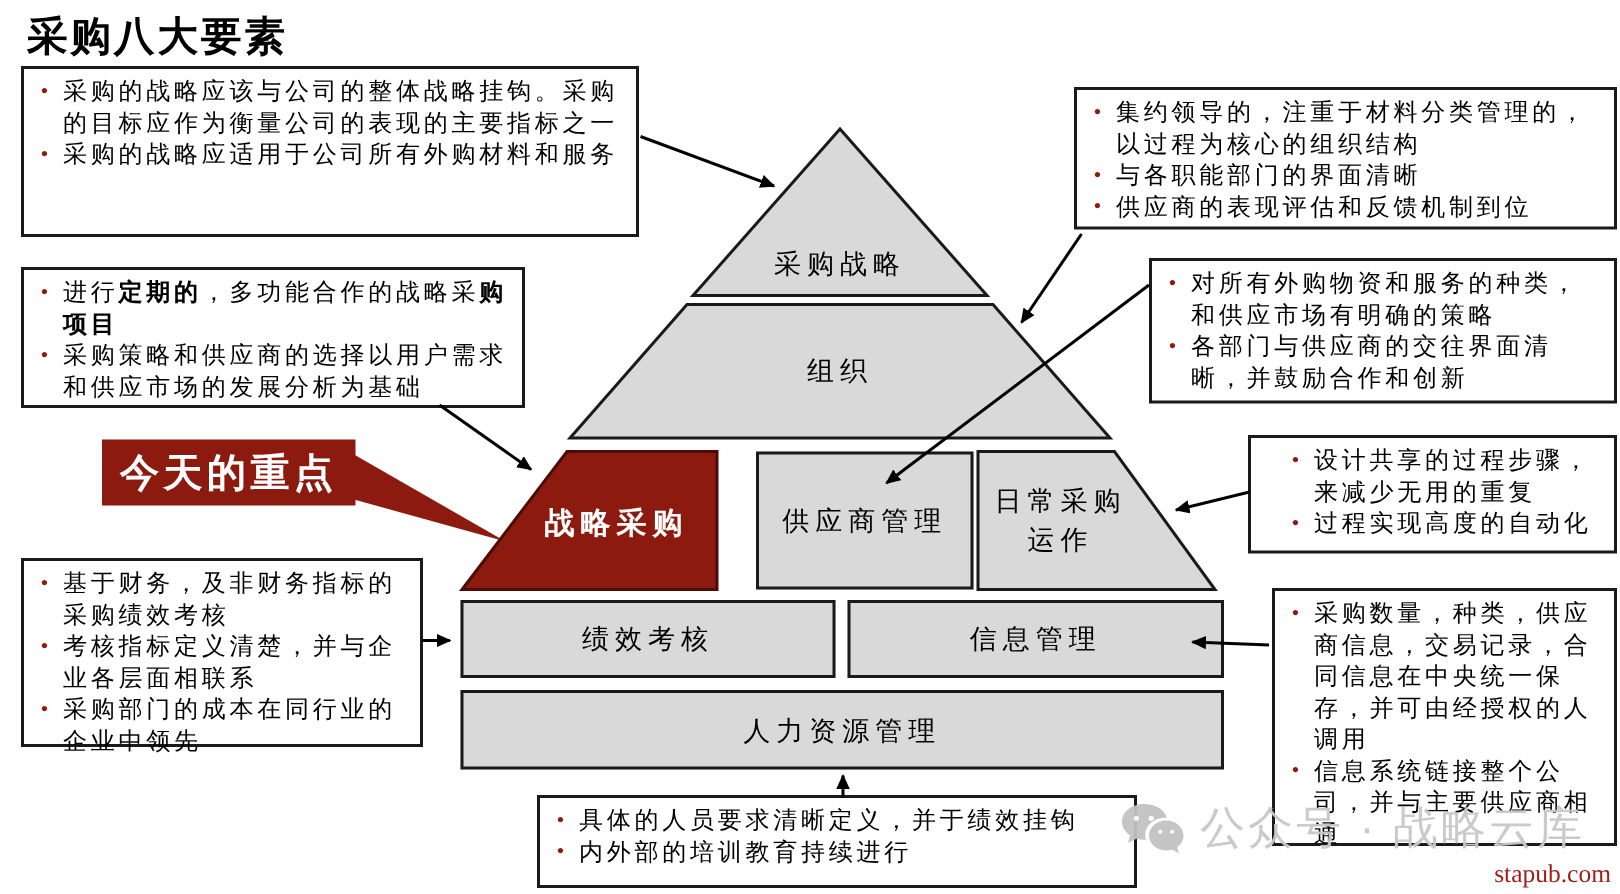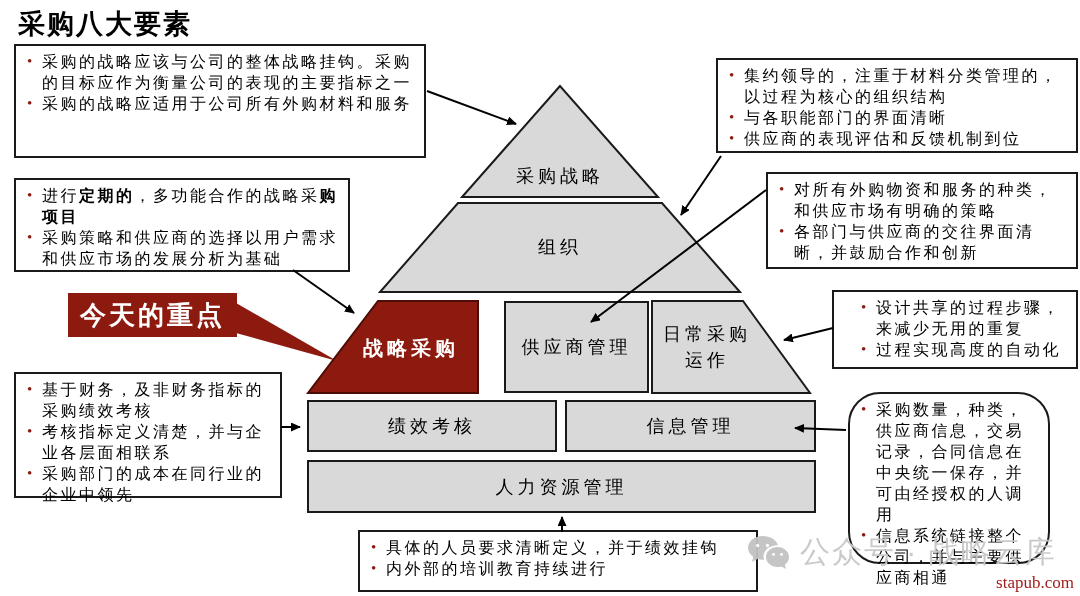--- a/index.html
+++ b/index.html
@@ -24,21 +24,21 @@
   .note li::before{content:"•";position:absolute;left:5px;color:var(--accent-red);
                    font-size:15px;}
   .note li b{font-weight:bold;}
 
   #note-strategy   {left:14px; top:44px;  width:412px;height:114px;}
   #note-sourcing   {left:14px; top:178px; width:336px;height:94px;}
   #note-performance{left:14px; top:372px; width:268px;height:126px;}
   #note-organization{left:716px;top:58px; width:362px;height:95px;}
   #note-supplier   {left:766px;top:172px; width:312px;height:97px;}
   #note-dailyops   {left:832px;top:290px; width:246px;height:79px;padding-left:22px;}
-  #note-information{left:848px;top:392px; width:202px;height:172px;border-radius:32px;}
+  #note-information{left:848px;top:392px; width:230px;height:172px;}
   #note-hr         {left:358px;top:530px; width:400px;height:62px;}
 
   #callout-box{position:absolute;left:68px;top:293px;width:169px;height:44px;
         background:var(--accent-red);display:flex;align-items:center;justify-content:center;
         color:#fff;font-weight:bold;font-size:26px;letter-spacing:3px;z-index:3;}
 
   .shape-rect{position:absolute;background:var(--shape-gray);
         border:2px solid var(--border-black);display:flex;align-items:center;
         justify-content:center;font-size:18px;letter-spacing:4px;color:#000;z-index:2;}
   #shape-supplier{left:504px;top:301px;width:145px;height:92px;text-align:center;}

